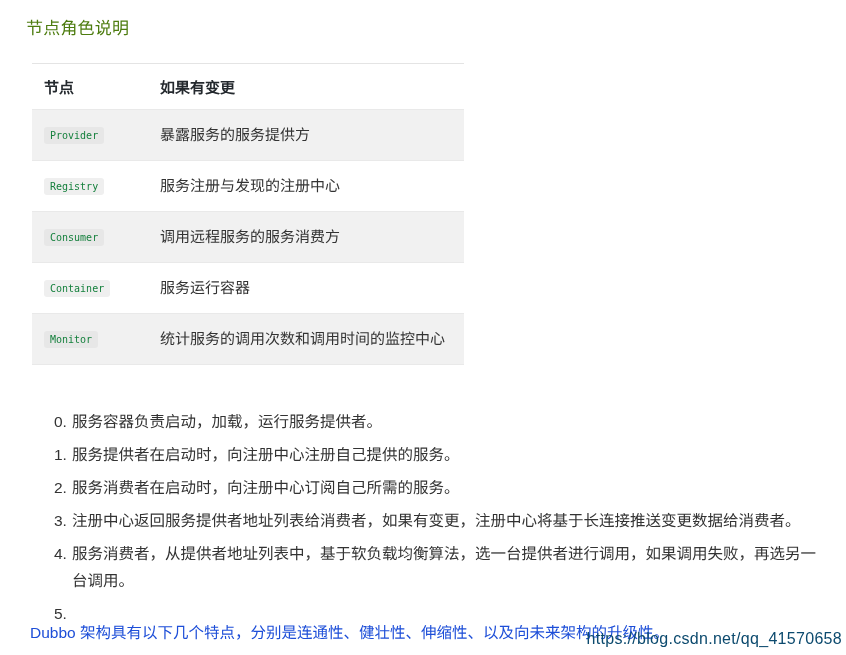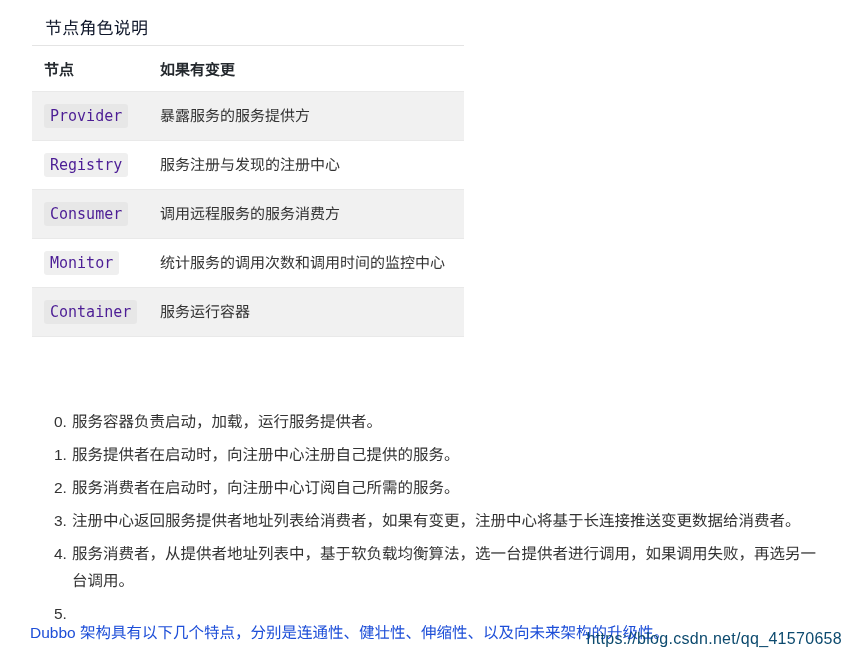--- a/index.html
+++ b/index.html
@@ -20,36 +20,36 @@
 
   .page {
     position: relative;
     width: 846px;
     height: 655px;
   }
 
   
   .section-heading {
     position: absolute;
-    left: 45px;
+    left: 26px;
     font-size: 17px;
     font-weight: 400;
-    color: #0f172a;
+    color: #4d7c0f;
     line-height: 22px;
     letter-spacing: 0.2px;
     white-space: nowrap;
   }
   #heading-roles { top: 4px; }
   #heading-relations { top: 374px; }
 
   
   .role-table {
     position: absolute;
     left: 32px;
-    top: 45px;
+    top: 63px;
     width: 432px;
     border-collapse: collapse;
     table-layout: fixed;
   }
   .role-table thead th {
     text-align: left;
     font-size: 15px;
     font-weight: 700;
     color: #24292e;
     padding: 12px 0 12px 0;
@@ -71,22 +71,22 @@
     line-height: 20px;
   }
   .role-table tbody td.col-node { padding-left: 12px; }
   .role-table tbody td.col-desc { padding-left: 2px; margin-left: 32px; }
 
   .role-table tbody tr:nth-child(odd) td { background: #f1f1f1; }
   .role-table tbody tr:nth-child(even) td { background: #ffffff; }
 
   code.chip {
     font-family: "DejaVu Sans Mono", "Liberation Mono", monospace;
-    font-size: 15px;
-    color: #4c1d95;
+    font-size: 10px;
+    color: #15803d;
     background: #efefef;
     border-radius: 3px;
     padding: 3px 6px;
     white-space: nowrap;
   }
   .role-table tbody tr:nth-child(odd) code.chip { background: #e7e7e7; }
 
   
   .relation-list {
     position: absolute;
@@ -170,29 +170,29 @@
         <td class="col-desc">服务注册与发现的注册中心</td>
       </tr>
       <tr>
         <td class="col-node">
           <code class="chip">Consumer</code>
         </td>
         <td class="col-desc">调用远程服务的服务消费方</td>
       </tr>
       <tr>
         <td class="col-node">
+          <code class="chip">Container</code>
+        </td>
+        <td class="col-desc">服务运行容器</td>
+      </tr>
+      <tr>
+        <td class="col-node">
           <code class="chip">Monitor</code>
         </td>
         <td class="col-desc">统计服务的调用次数和调用时间的监控中心</td>
-      </tr>
-      <tr>
-        <td class="col-node">
-          <code class="chip">Container</code>
-        </td>
-        <td class="col-desc">服务运行容器</td>
       </tr>
     </tbody>
   </table>
 
 
   <ol class="relation-list">
     <li>
       <span class="marker">0.</span>
       <span>服务容器负责启动，加载，运行服务提供者。</span>
     </li>

